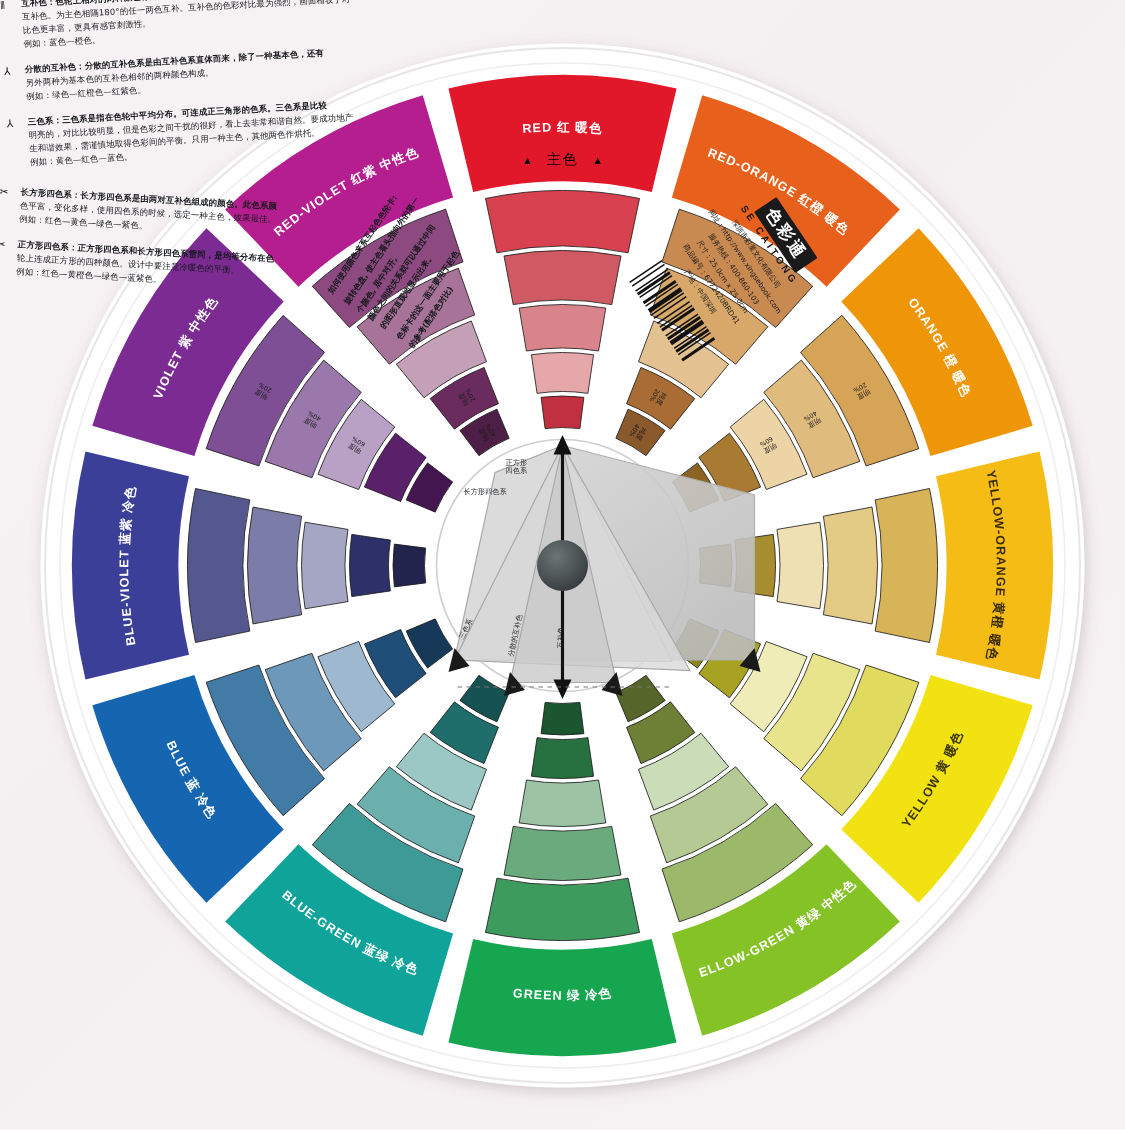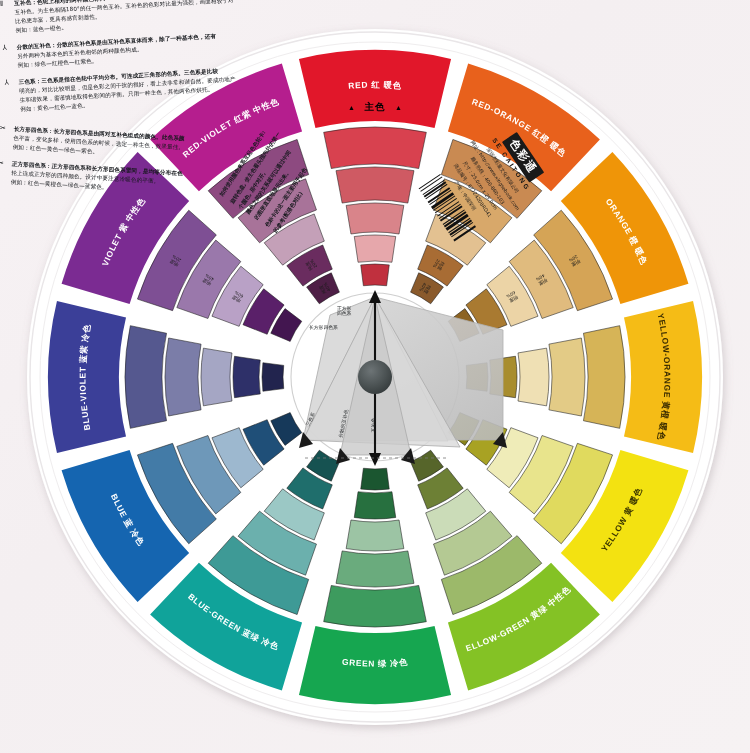--- a/index.html
+++ b/index.html
@@ -303,21 +303,21 @@
           <text y="0" font-size="4.8" fill="#1f2224" text-anchor="middle" font-family="&quot;DejaVu Sans&quot;, sans-serif">分散的互补色</text>
         </g>
         <g transform="translate(375,425) rotate(-90)">
           <text y="0" font-size="4.8" fill="#1f2224" text-anchor="middle" font-family="&quot;DejaVu Sans&quot;, sans-serif">互补色</text>
         </g>
       </g>
   </svg>
 
   <div class="txt-block" style="left:330px; top:96px; width:90px; text-align:center;">
     <span style="font-size:7px;">▲</span>
-    <span class="cn" style="font-size:9.5px; font-weight:bold; margin:0 5px; letter-spacing:1px;">主色</span>
+    <span class="cn" style="font-size:9.5px; font-weight:normal; margin:0 5px; letter-spacing:1px;">主色</span>
     <span style="font-size:7px;">▲</span>
   </div>
 
   <div class="instr cn">
     <div>如何使用颜色来系互起色色轮卡:</div>
     <div class="sp"></div>
     <div id="instr-lines">
         <div>旋转色盘, 使主色看头指向外的第一</div>
         <div>个颜色, 居中对开,</div>
         <div>颜色之间的关系就可以通过中间</div>

